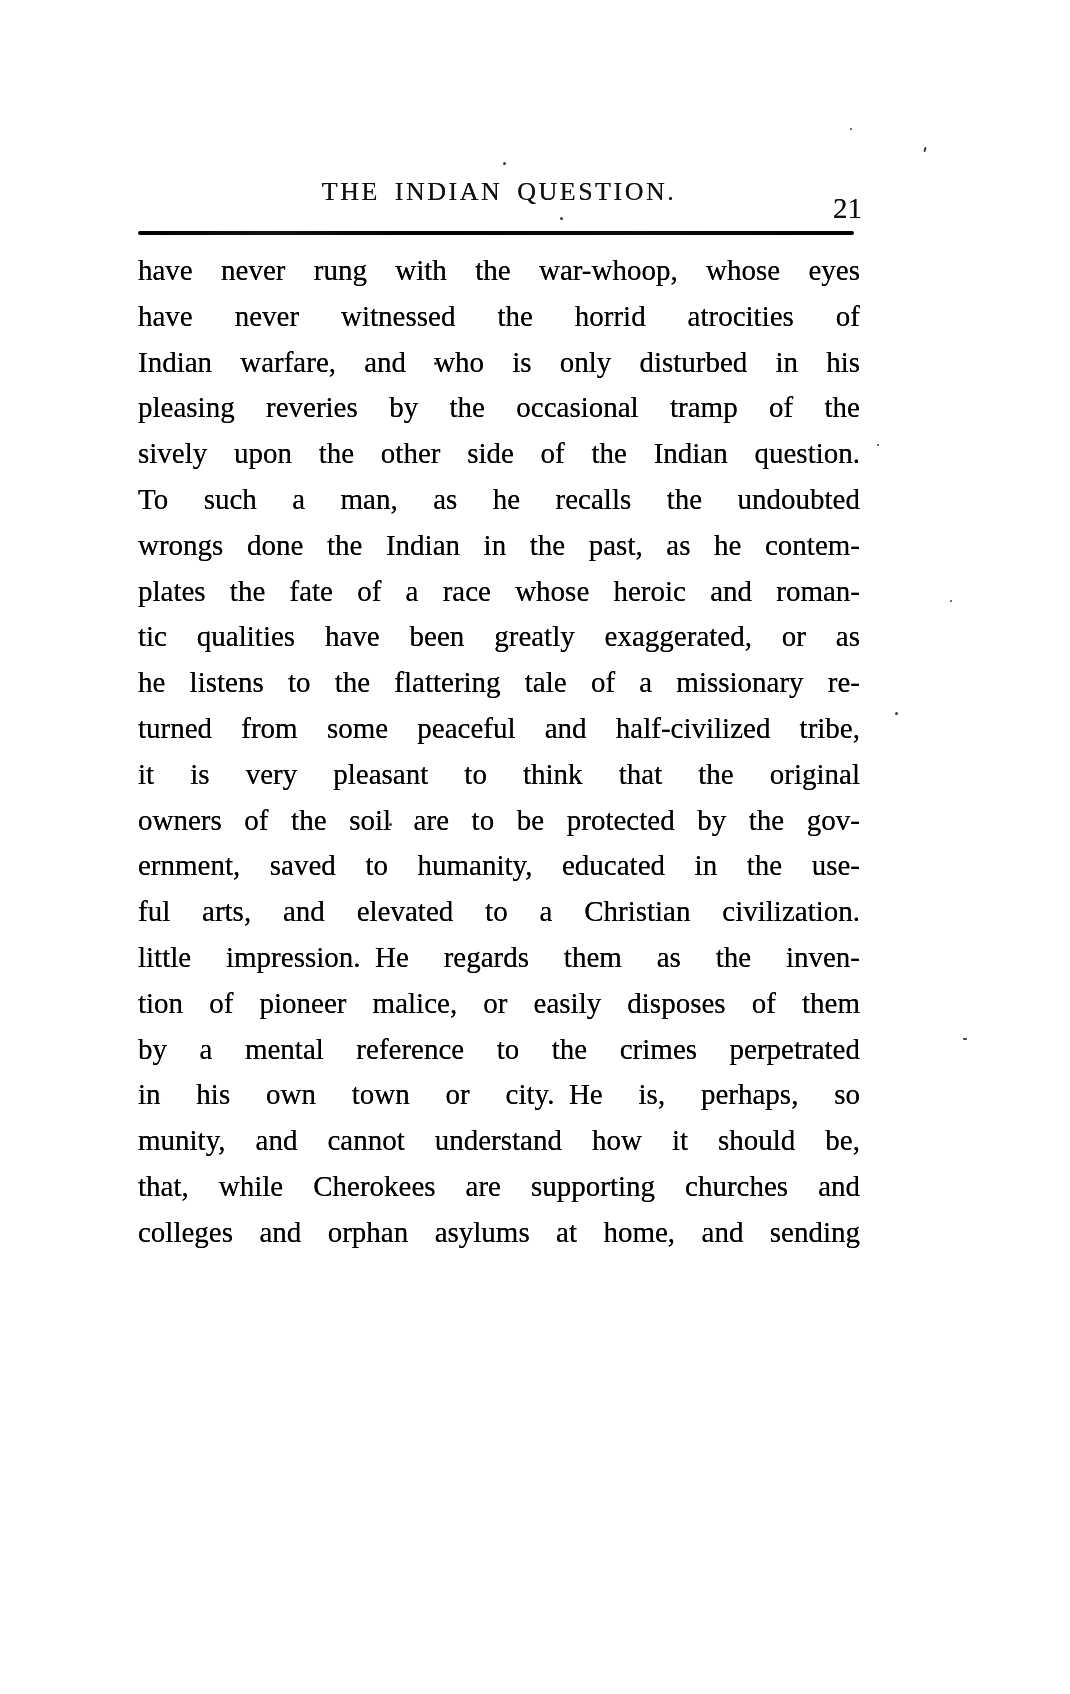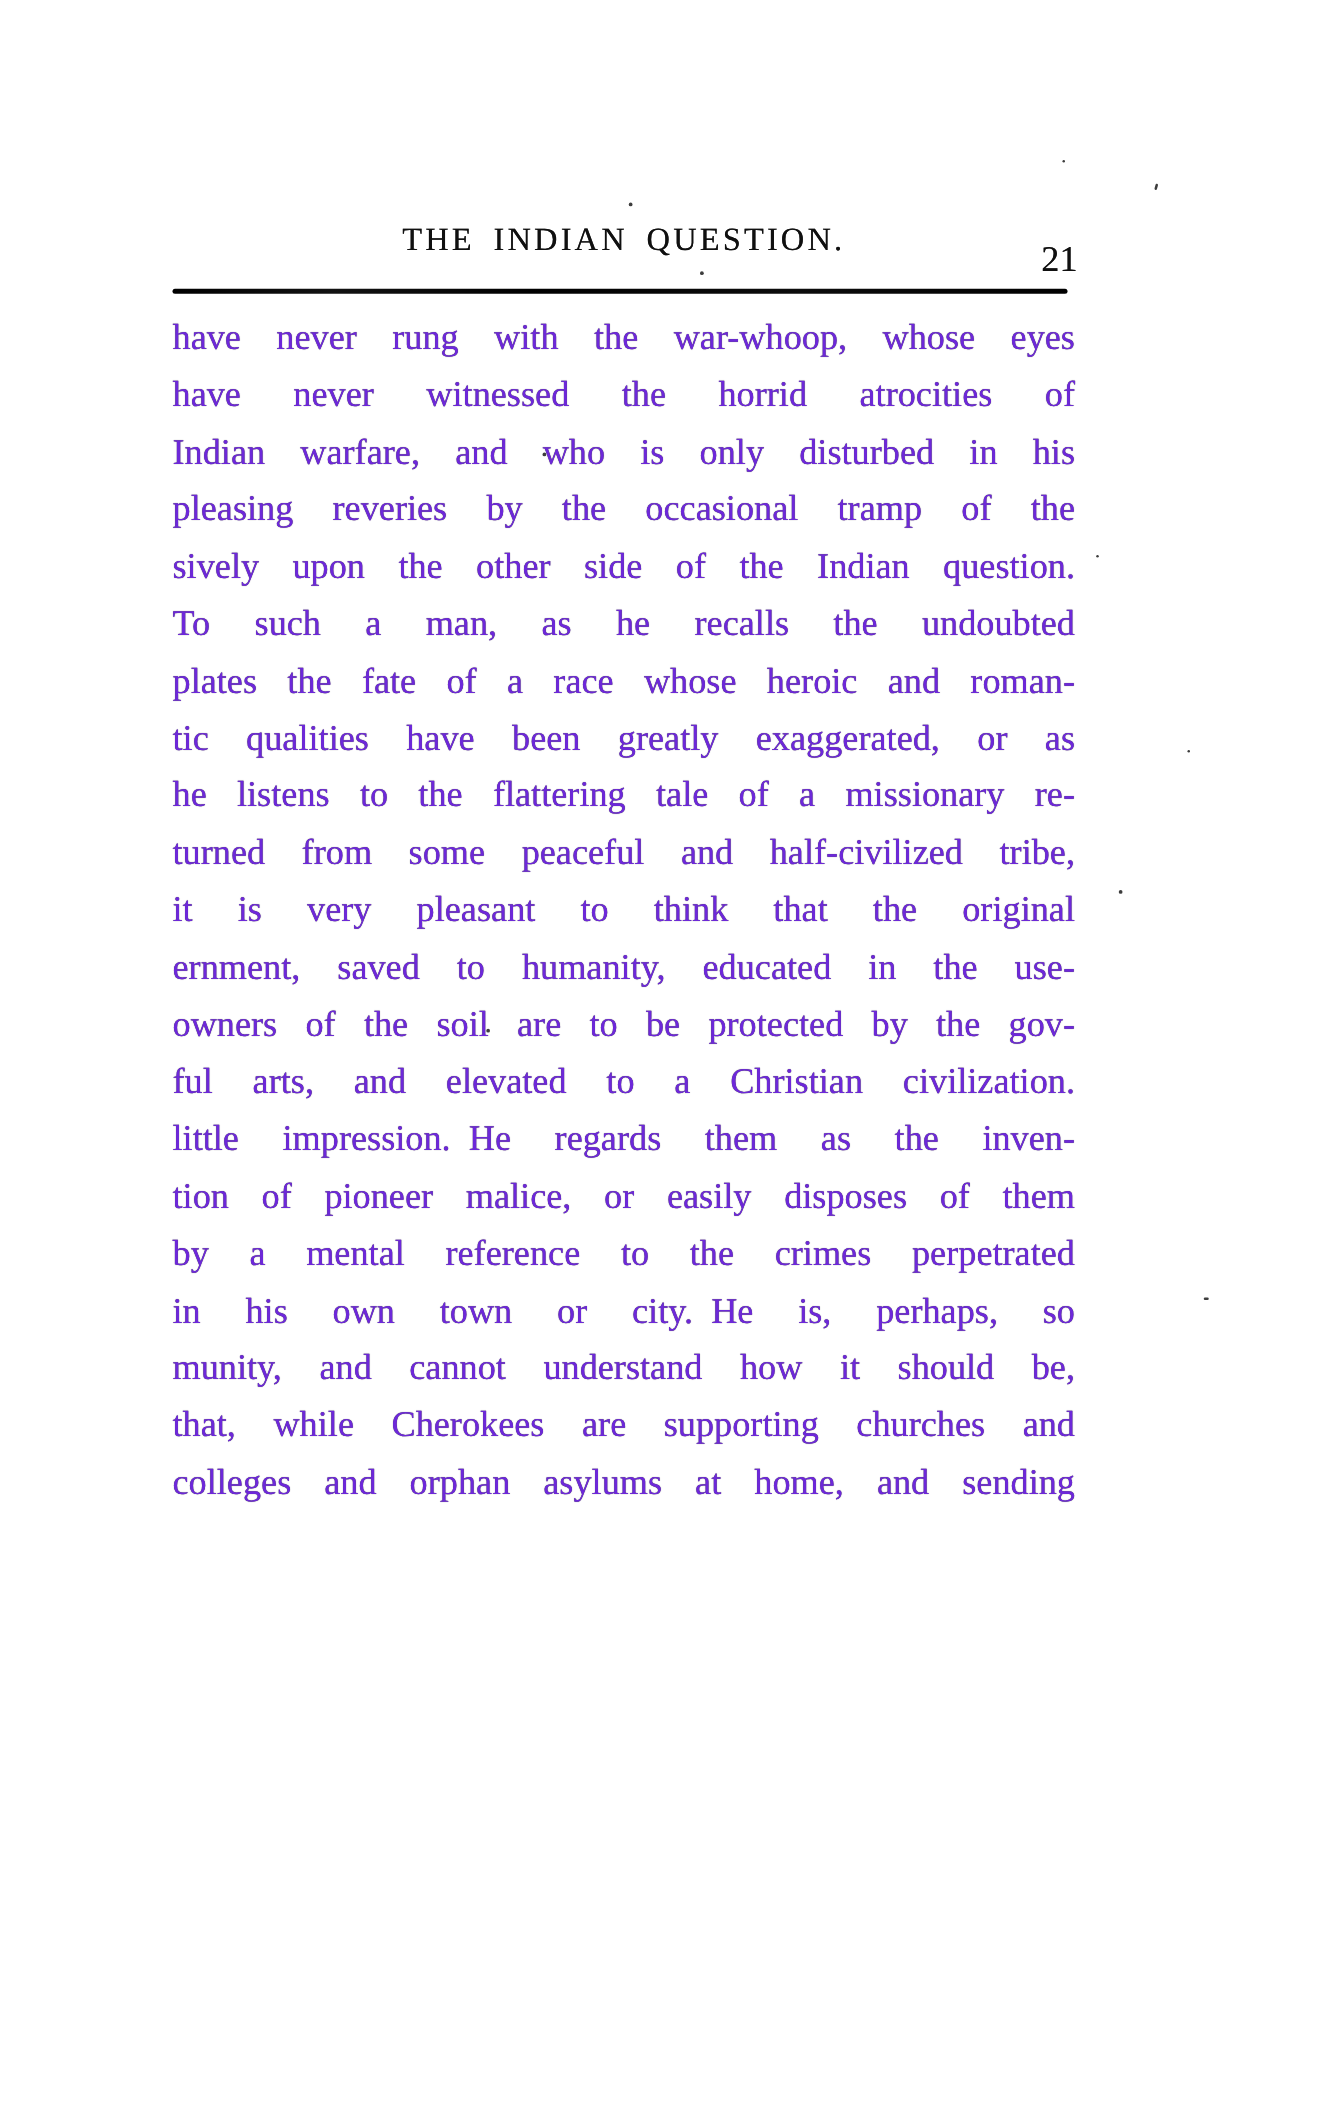--- a/index.html
+++ b/index.html
@@ -57,21 +57,21 @@
     top: 248px;
     width: 722px;
   }
   .body-line {
     height: 45.8px;
     line-height: 45.8px;
     font-size: 29px;
     text-align: justify;
     text-align-last: justify;
     white-space: normal;
-    color: #6d28d9;
+    color: #000000;
     text-shadow: 0 0 0.6px rgba(0,0,0,0.8);
   }
   .speck {
     position: absolute;
     background: #1b1b1b;
     border-radius: 50%;
     opacity: 0.85;
   }
 </style>
 </head>
@@ -85,27 +85,28 @@
 
   <div class="head-rule"></div>
 
   <div class="body-block">
     <div class="body-line">have never rung with the war-whoop, whose eyes</div>
     <div class="body-line">have never witnessed the horrid atrocities of</div>
     <div class="body-line">Indian warfare, and who is only disturbed in his</div>
     <div class="body-line">pleasing reveries by the occasional tramp of the</div>
     <div class="body-line">sively upon the other side of the Indian question.</div>
     <div class="body-line">To such a man, as he recalls the undoubted</div>
+    <div class="body-line">wrongs done the Indian in the past, as he contem-</div>
     <div class="body-line">plates the fate of a race whose heroic and roman-</div>
     <div class="body-line">tic qualities have been greatly exaggerated, or as</div>
     <div class="body-line">he listens to the flattering tale of a missionary re-</div>
     <div class="body-line">turned from some peaceful and half-civilized tribe,</div>
     <div class="body-line">it is very pleasant to think that the original</div>
+    <div class="body-line">owners of the soil are to be protected by the gov-</div>
     <div class="body-line">ernment, saved to humanity, educated in the use-</div>
-    <div class="body-line">owners of the soil are to be protected by the gov-</div>
     <div class="body-line">ful arts, and elevated to a Christian civilization.</div>
     <div class="body-line">little impression. He regards them as the inven-</div>
     <div class="body-line">tion of pioneer malice, or easily disposes of them</div>
     <div class="body-line">by a mental reference to the crimes perpetrated</div>
     <div class="body-line">in his own town or city. He is, perhaps, so</div>
     <div class="body-line">munity, and cannot understand how it should be,</div>
     <div class="body-line">that, while Cherokees are supporting churches and</div>
     <div class="body-line">colleges and orphan asylums at home, and sending</div>
   </div>
 

